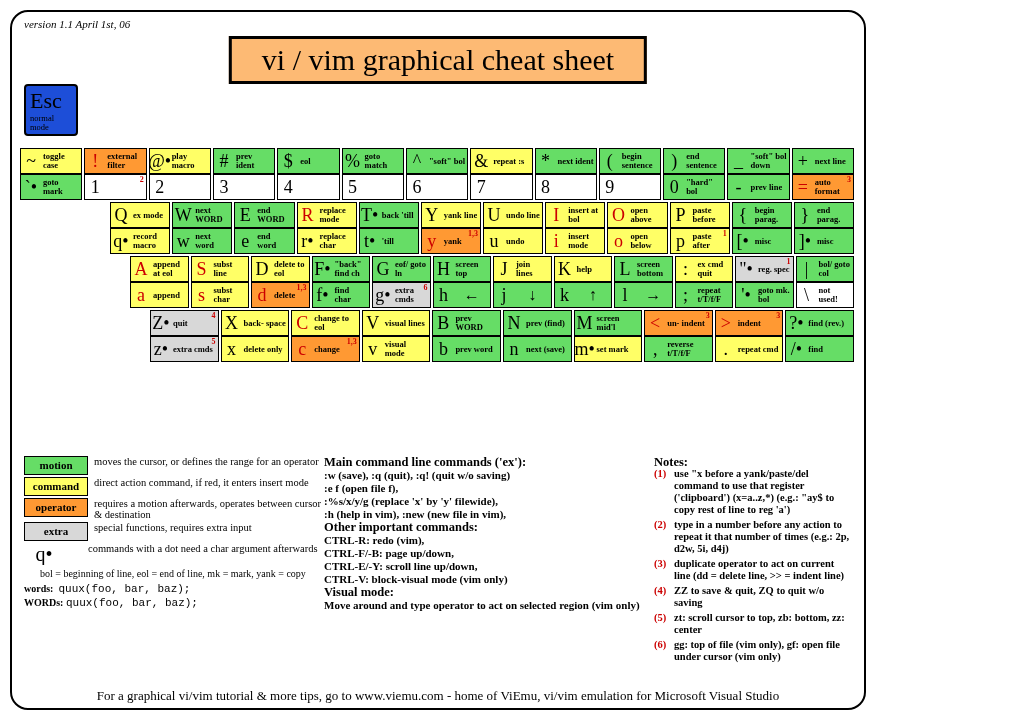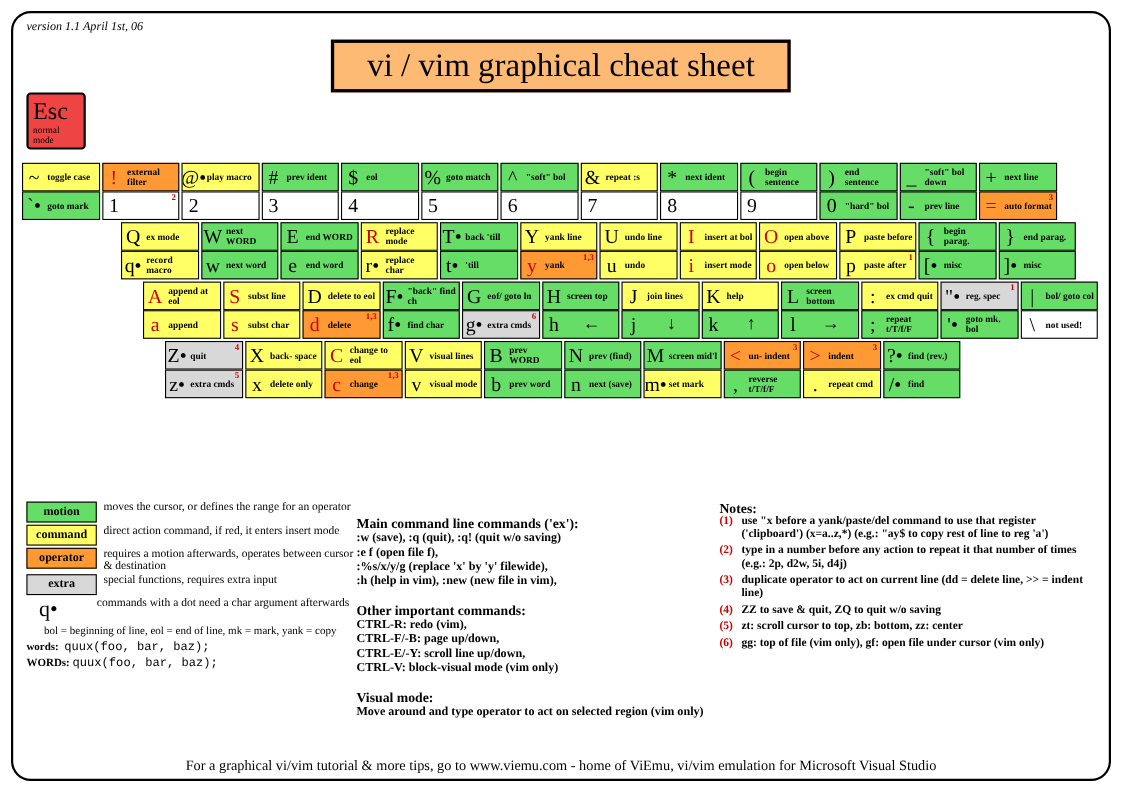--- a/index.html
+++ b/index.html
@@ -5,37 +5,37 @@
   body {
     margin: 0;
     padding: 0;
     font-family: Georgia, 'Times New Roman', serif;
     background: #fff;
     width: 1024px;
     height: 724px;
     overflow: hidden;
   }
   .page {
-    width: 1000px;
+    width: 856px;
     height: 700px;
     border: 2px solid #000;
     border-radius: 18px;
     margin: 10px;
     position: relative;
     box-sizing: border-box;
   }
   .version { position:absolute; top:6px; left:12px; font-style:italic; font-size:11px; line-height:12px; }
   .title {
     position:absolute; top:24px; left:50%; transform:translateX(-50%);
     background:#fdba74; border:3px solid #000;
     font-size:30px; padding:4px 30px; font-family:Georgia,serif;
   }
   .esc {
     position:absolute; top:72px; left:12px; width:54px; height:52px;
-    background:#ef4444; border:2px solid #000; border-radius:4px;
+    background:#1d4ed8; border:2px solid #000; border-radius:4px;
     box-sizing:border-box; text-align:left; padding:2px 4px;
   }
   .esc .big{font-size:22px;font-family:Georgia,serif;}
   .esc .s{font-size:8.5px; line-height:9px; display:block;}
   .kbd {
     position:absolute; top:136px; left:8px; right:8px;
   }
   .row { display:flex; margin-bottom:2px;}
   .col { display:flex; flex-direction:column; }
   .pair { width:70.5px; margin-right:2px; }
@@ -64,21 +64,21 @@
   .bottom {
     position:absolute; top:444px; left:12px; right:12px;
     display:flex; font-size:11px; line-height:13px;
   }
   .leg-col{width:300px;}
   .leg{display:flex;margin-bottom:2px;}
   .leg .sw{width:64px;height:19px;border:1.5px solid #000;box-sizing:border-box;
     font-size:11px;font-weight:bold;display:flex;align-items:center;justify-content:center;margin-right:6px;flex-shrink:0;}
   .leg .tx{font-size:10.5px;line-height:11px;font-weight:normal;}
   .mid-col{width:330px;font-weight:bold;font-size:11px;line-height:13px;}
-  .mid-col .h{font-size:12.5px;margin-top:14px;font-family:Liberation Serif, serif;}
+  .mid-col .h{font-size:12.5px;margin-top:0;font-family:Liberation Serif, serif;}
   .notes-col{flex:1;font-weight:bold;font-size:10.5px;line-height:12px;}
   .notes-col .h{font-size:12.5px;}
   .note{margin-bottom:3px;display:flex;}
   .note .n{color:#cc0000;width:20px;flex-shrink:0;}
   .footer{position:absolute;bottom:4px;left:0;right:0;text-align:center;font-size:13px;}
   .qdot .ch{font-size:20px;} .qdot{width:64px;height:22px;border:none;}
   .wexample{font-family:'Courier New',monospace;font-size:11px;}
   .sm{font-size:10px;}
 </style>
 </head>

